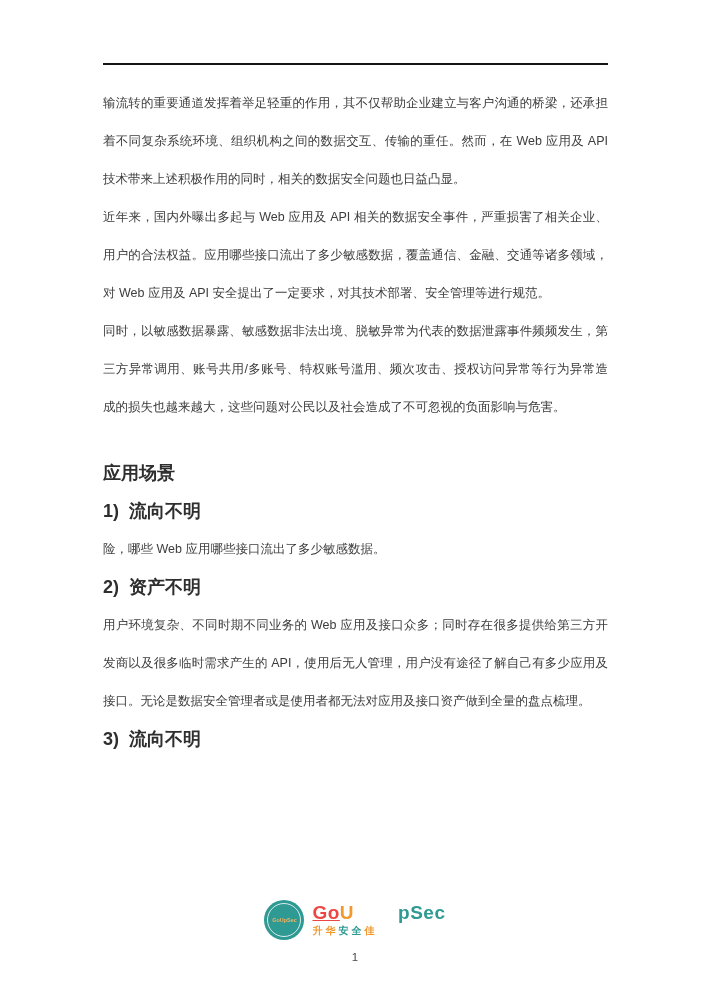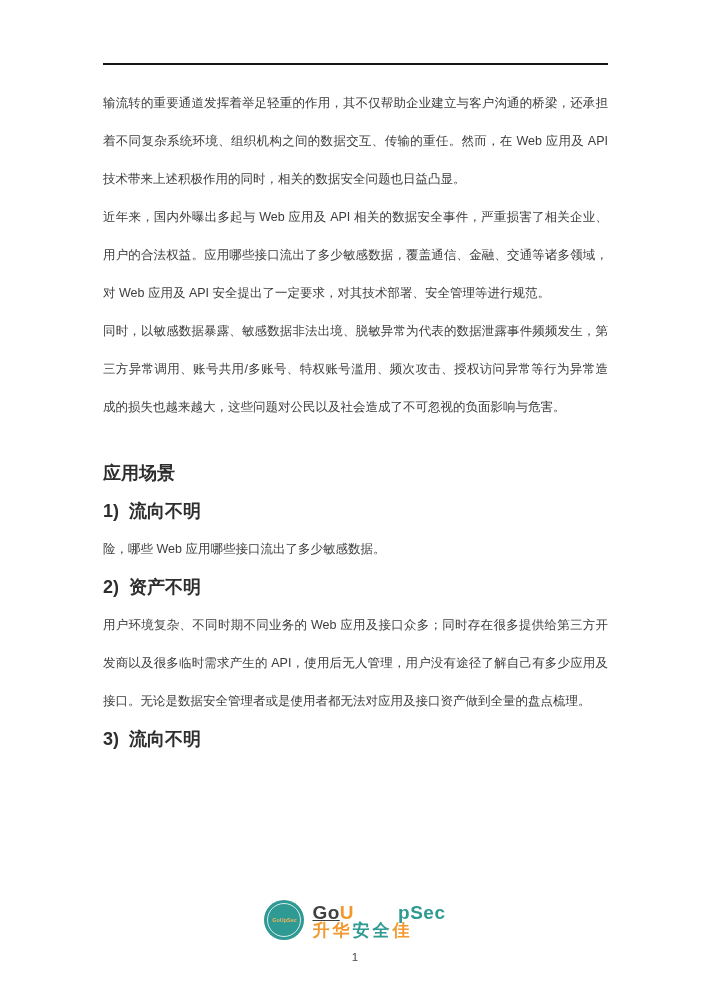--- a/index.html
+++ b/index.html
@@ -54,21 +54,21 @@
   .badge-text{
     font-size:6px;font-weight:bold;color:#f6b35c;
     transform:scale(0.9);letter-spacing:0;
   }
   .logo-text{display:flex;flex-direction:column;align-items:flex-start;}
   .wordmark{
     font-size:19px;font-weight:bold;line-height:20px;
     letter-spacing:0.5px;
   }
   .tagline{
-    font-size:17px;font-weight:bold;line-height:14px;
+    font-size:10px;font-weight:bold;line-height:14px;
     letter-spacing:3px;margin-top:1px;
   }
   .page-num{
     margin-top:11px;
     font-size:11.5px;color:#4a4a4a;
   }
 </style>
 </head>
 <body>
 
@@ -99,21 +99,21 @@
 
   <div class="footer">
     <div class="logo-row">
       <div class="badge">
         <div class="badge-inner">
           <span class="badge-text">GoUpSec</span>
         </div>
       </div>
       <div class="logo-text">
         <div class="wordmark">
-          <span style="color: #404040; text-decoration: underline;">Go</span><span style="color: rgb(242, 152, 45);">U</span><span style="color: rgb(47, 154, 147); margin-left: 44px;">pSec</span>
+          <span style="color: #ef4444; text-decoration: underline;">Go</span><span style="color: rgb(242, 152, 45);">U</span><span style="color: rgb(47, 154, 147); margin-left: 44px;">pSec</span>
         </div>
         <div class="tagline"><span style="color: rgb(242, 152, 45);">升</span><span style="color: rgb(242, 152, 45);">华</span><span style="color: rgb(47, 154, 147);">安</span><span style="color: rgb(47, 154, 147);">全</span><span style="color: rgb(242, 152, 45);">佳</span></div>
       </div>
     </div>
     <div class="page-num">1</div>
   </div>
 
 </div>
 
 </body></html>

